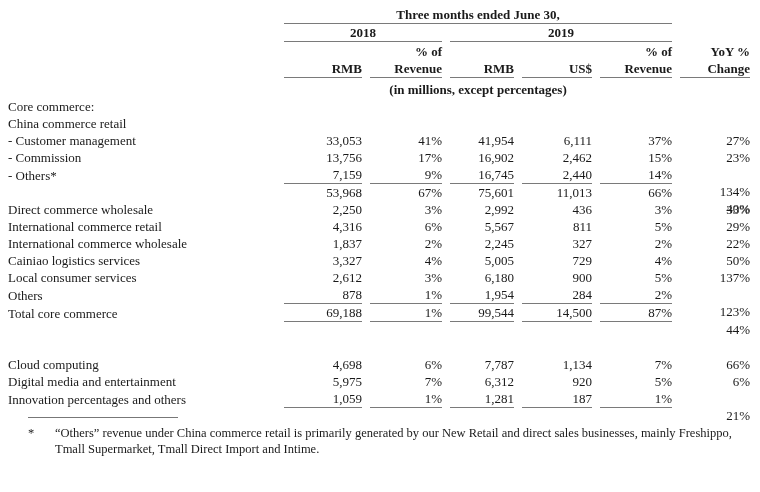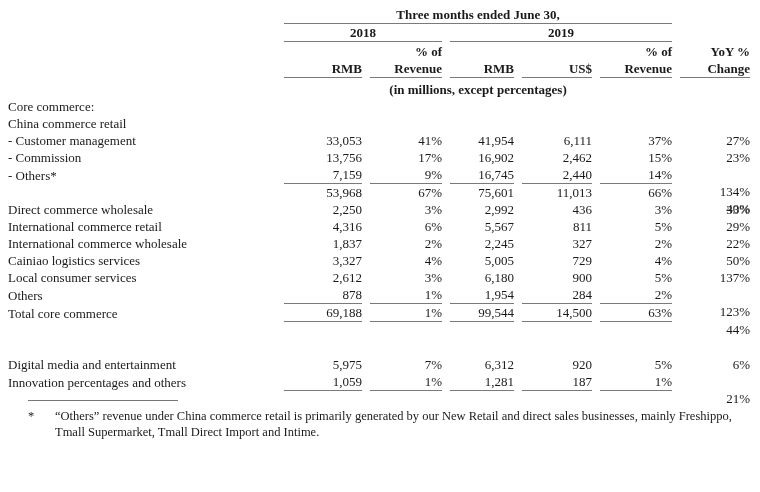--- a/index.html
+++ b/index.html
@@ -215,28 +215,37 @@
       <td class="num c-pct b">2%</td>
       <td class="num c-yoy dn">123%</td>
     </tr>
 
     <tr class="body-row">
       <td class="lbl l0">Total core commerce</td>
       <td class="num c-rmb b">69,188</td>
       <td class="num c-pct b">1%</td>
       <td class="num c-rmb b">99,544</td>
       <td class="num c-usd b">14,500</td>
-      <td class="num c-pct b">63%</td>
+      <td class="num c-pct b">87%</td>
       <td class="num c-yoy dn">44%</td>
     </tr>
 
     <tr class="spacer">
           <td colspan="7"></td>
         </tr>
 
+    <tr class="body-row">
+      <td class="lbl l0">Cloud computing</td>
+      <td class="num c-rmb">4,698</td>
+      <td class="num c-pct">6%</td>
+      <td class="num c-rmb">7,787</td>
+      <td class="num c-usd">1,134</td>
+      <td class="num c-pct">7%</td>
+      <td class="num c-yoy">66%</td>
+    </tr>
 
     <tr class="body-row">
       <td class="lbl l0">Digital media and entertainment</td>
       <td class="num c-rmb">5,975</td>
       <td class="num c-pct">7%</td>
       <td class="num c-rmb">6,312</td>
       <td class="num c-usd">920</td>
       <td class="num c-pct">5%</td>
       <td class="num c-yoy">6%</td>
     </tr>

